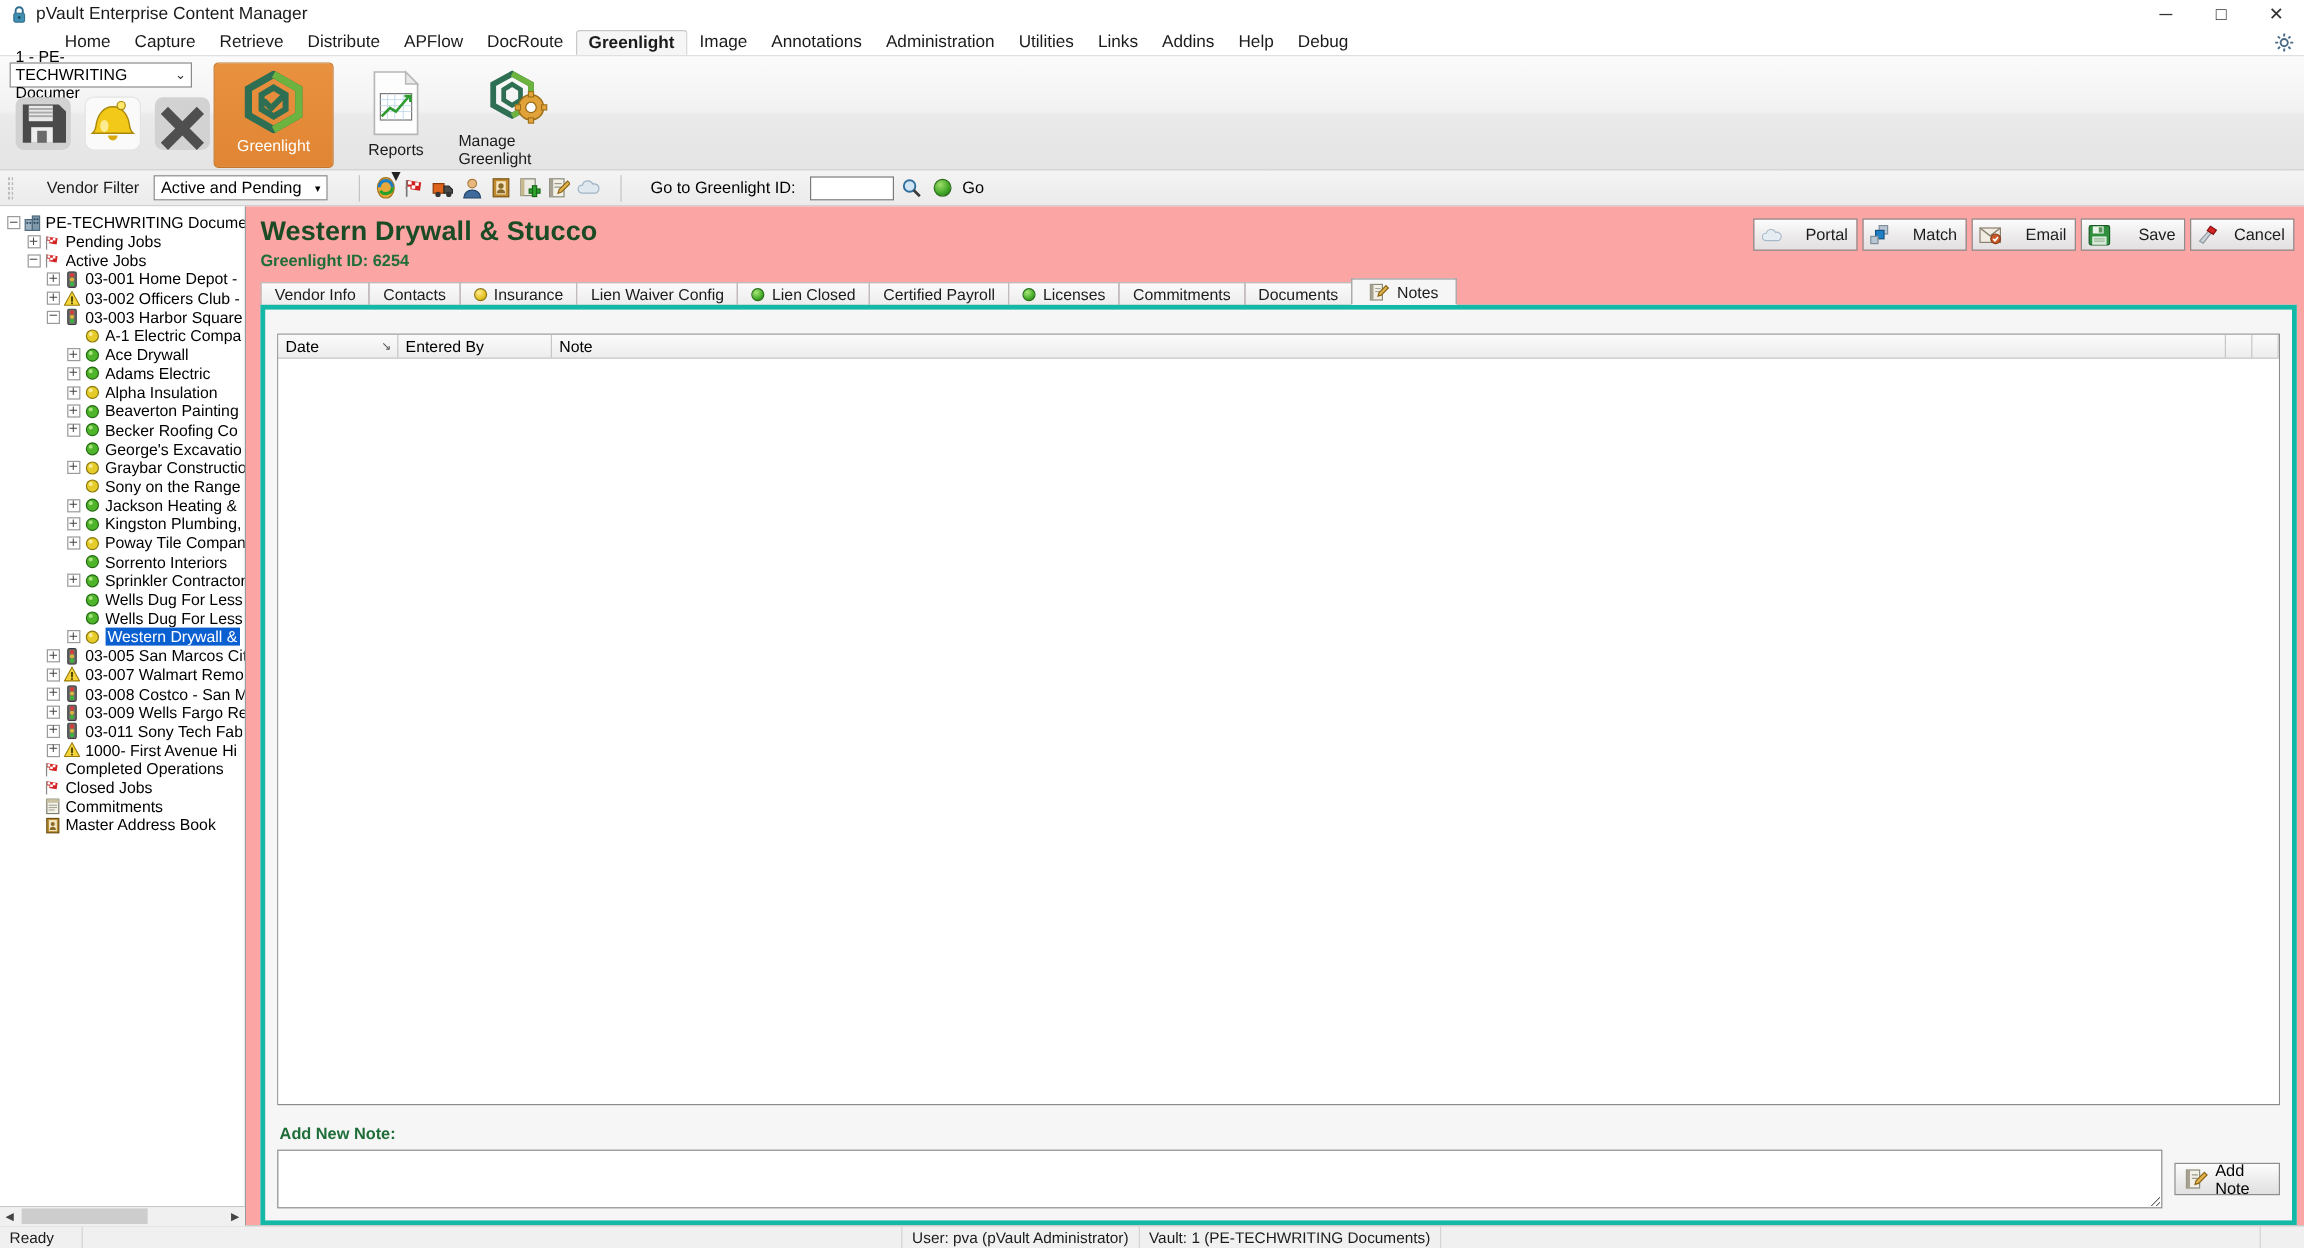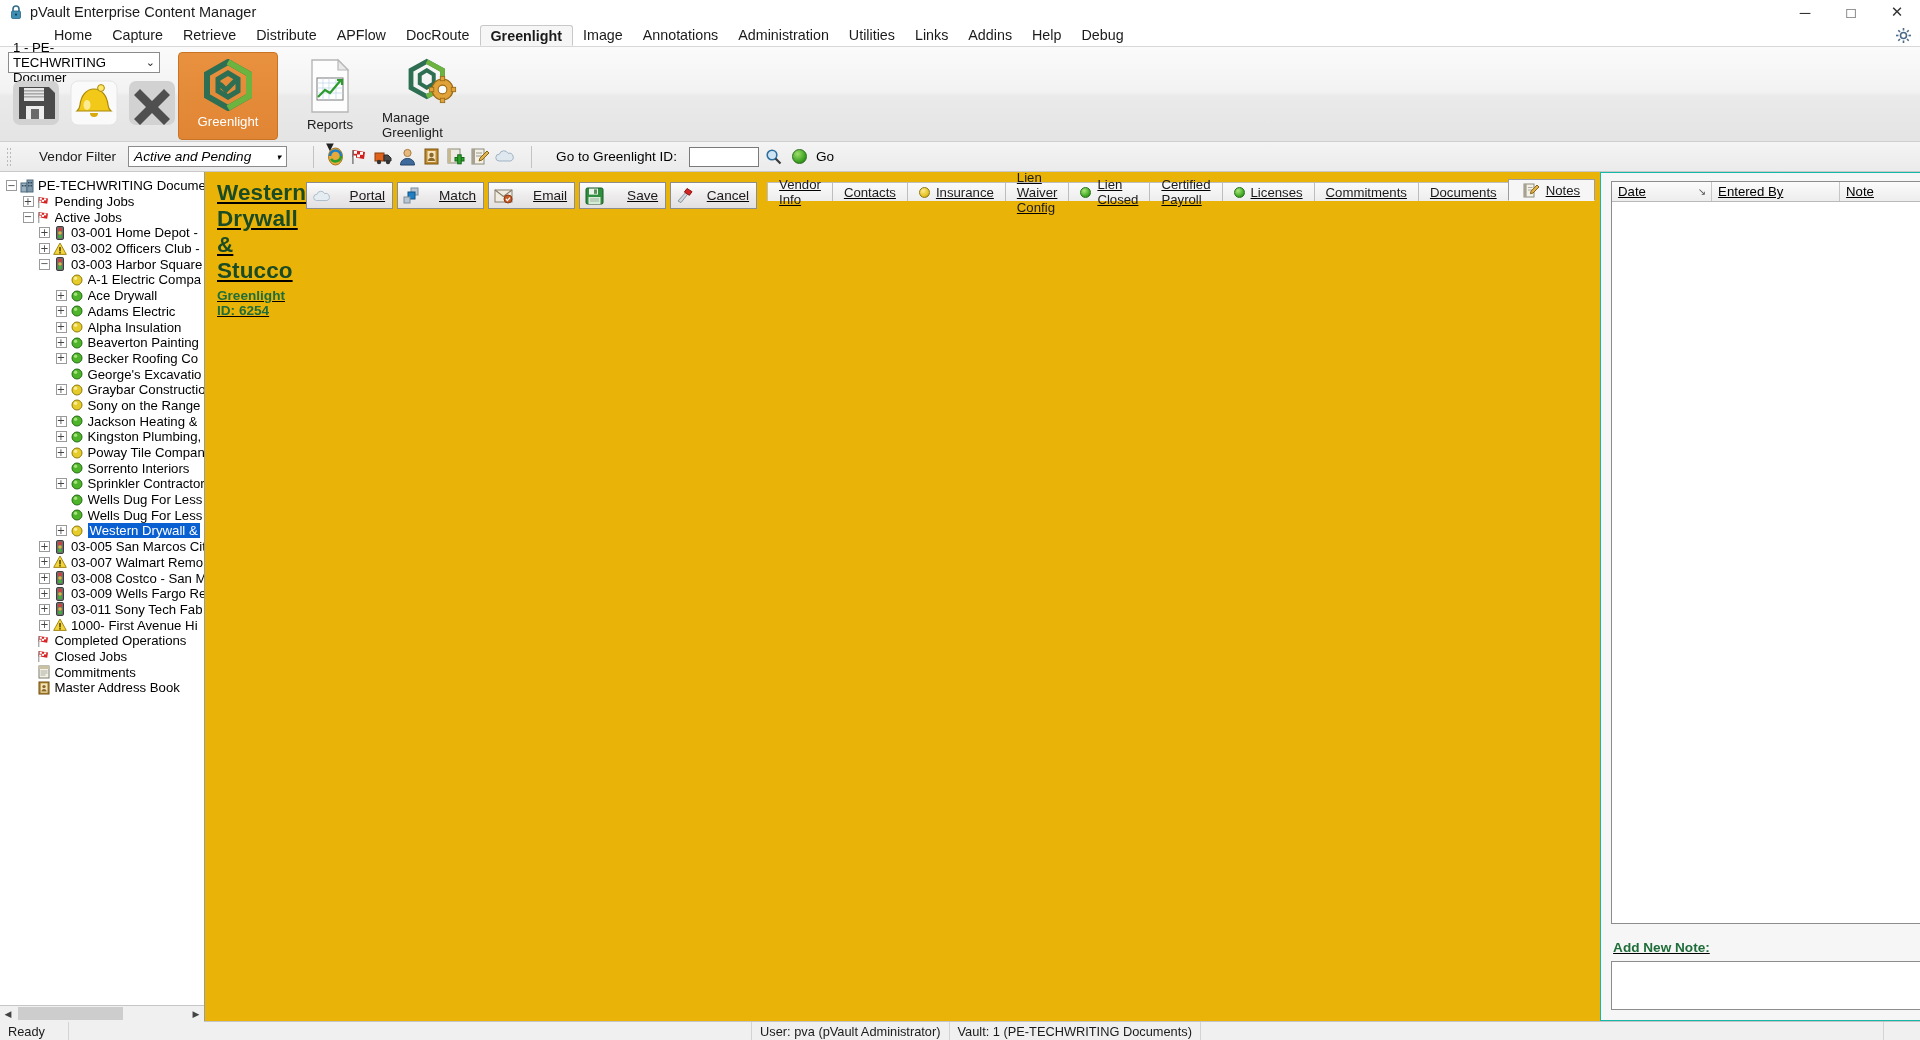--- a/index.html
+++ b/index.html
@@ -67,24 +67,23 @@
   
   .filterbar {
     flex: 0 0 30px; background: linear-gradient(#f4f4f4, #ebebeb);
     display: flex; align-items: center; border-bottom: 1px solid #c9c9c9; padding-left: 6px;
   }
   .grip { width: 5px; height: 20px; margin-right: 10px;
     background-image: radial-gradient(#b9b9b9 38%, transparent 40%);
     background-size: 3px 4px; }
   .fl-label { font-size: 13.6px; color: #1b1b1b; margin: 0 12px 0 18px; }
   .fl-combo {
-    width: 159px; height: 21px; background: #fff; border: 1px solid #8b8b8b;
+    width: 145px; height: 21px; background: #fff; border: 1px solid #8b8b8b;
     font-size: 13.6px; display: flex; align-items: center; padding: 0 5px;
     justify-content: space-between;
-    font-style: italic;
   }
   .fl-combo .car { font-size: 9px; }
   .sep-v { width: 1px; height: 22px; background: #c3c3c3; margin: 0 12px; }
   .tool-icons { display: flex; gap: 5px; align-items: center; margin-left: 16px; }
   .ti { width: 19px; height: 19px; position: relative; }
   .goto-label { font-size: 13.6px; margin-left: 36px; margin-right: 12px; }
   .goto-input { width: 70px; height: 20px; border: 1px solid #7a7a7a; background: #fff; }
   .mag { width: 17px; height: 17px; margin-left: 6px; position: relative; }
   .greenorb { width: 15px; height: 15px; border-radius: 50%;
     background: radial-gradient(circle at 35% 30%, #9ede6a, #3fa524 60%, #1e6a13);
@@ -113,21 +112,21 @@
   .tnode.sel .lab { background: #0a5fd1; color: #fff; padding: 0 2px; }
   .hscroll {
     height: 16px; background: #f0f0f0; border-top: 1px solid #c6c6c6;
     display: flex; align-items: center; flex: 0 0 16px;
   }
   .hsarrow { width: 16px; height: 16px; display: flex; align-items: center; justify-content: center; font-size: 9px; color: #444; background: #f0f0f0; }
   .hstrack { flex: 1 1 auto; height: 16px; background: #f0f0f0; position: relative; }
   .hsthumb { position: absolute; left: 2px; top: 1px; width: 105px; height: 13px; background: #cdcdcd; }
 
   
-  .main { flex: 1 1 auto; display: flex; flex-direction: row; background: #eab308; min-width: 0; padding: 0 4px 0 6px; text-decoration: underline; }
+  .main { flex: 1 1 auto; display: flex; flex-direction: column; background: #fca5a5; min-width: 0; padding: 0 4px 0 6px; }
   .main-head { display: flex; align-items: flex-start; padding: 8px 4px 0 6px; }
   .head-left { flex: 1 1 auto; }
   .doc-title { font-size: 22.5px; font-weight: bold; color: #1b4b24; letter-spacing: 0.1px; }
   .doc-sub { font-size: 13.6px; font-weight: bold; color: #1f6d39; margin-top: 4px; }
   .head-right { display: flex; gap: 4px; padding-top: 2px; }
   .actbtn {
     width: 87px; height: 27px; background: linear-gradient(#fdfdfd, #eceaea 55%, #e2e0e0);
     border: 1px solid #8d8d8d; display: flex; align-items: center;
     padding: 0 7px 0 5px; gap: 5px; font-size: 13.6px; color: #1b1b1b;
     justify-content: flex-start;
@@ -146,22 +145,22 @@
     height: 22px; background: #f6f6f6; border: 1px solid #9c9c9c; border-bottom: 1px solid #f6f6f6;
     font-weight: normal; z-index: 3; padding: 0 14px;
   }
   .dot { width: 11px; height: 11px; border-radius: 50%; flex: 0 0 11px; }
   .dot.yellow { background: radial-gradient(circle at 35% 30%, #ffe98a, #e3c021 65%, #9c8211); border: 1px solid #8d7611; }
   .dot.green { background: radial-gradient(circle at 35% 30%, #a8e878, #45ab28 62%, #1f6d13); border: 1px solid #266f18; }
   .tab-noteicon { width: 17px; height: 15px; position: relative; flex: 0 0 17px; }
 
   
   .tabpane {
-    flex: 1 1 auto; background: #f6f6f6; border: 1px solid #14b8a6; margin: 0 2px 0 6px;
-    display: flex; flex-direction: column; padding: 8px 10px 10px 10px; min-height: 0;
+    flex: 1 1 auto; background: #f6f6f6; border: 4px solid #14b8a6; margin: 0 2px 0 6px;
+    display: flex; flex-direction: column; padding: 20px 10px 10px 10px; min-height: 0;
   }
   .grid-wrap { flex: 1 1 auto; background: #fff; border: 1px solid #8c8c8c; display: flex; flex-direction: column; min-height: 0; }
   .grid-head { display: flex; height: 20px; background: linear-gradient(#fbfbfb, #ededed); border-bottom: 1px solid #b9b9b9; }
   .gh {
     border-right: 1px solid #c6c6c6; font-size: 13.2px; color: #000;
     display: flex; align-items: center; padding: 0 6px; position: relative;
   }
   .gh .sortmark { position: absolute; right: 5px; font-size: 10px; color: #555; }
   .grid-body { flex: 1 1 auto; background: #fff; }
   .addnote-label { font-size: 13.6px; font-weight: bold; color: #1f6d39; margin: 16px 0 6px 2px; }

